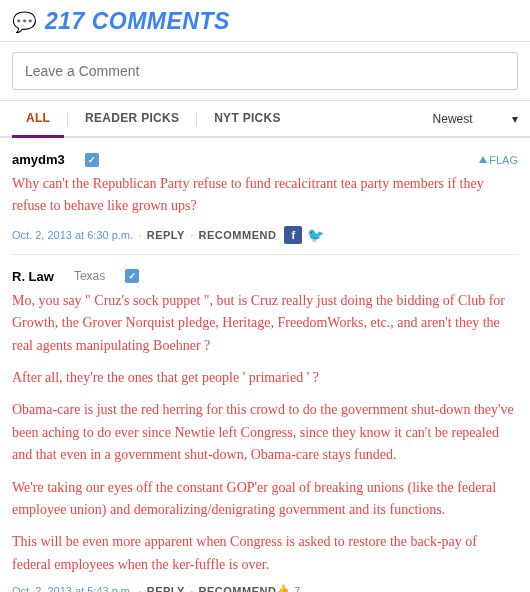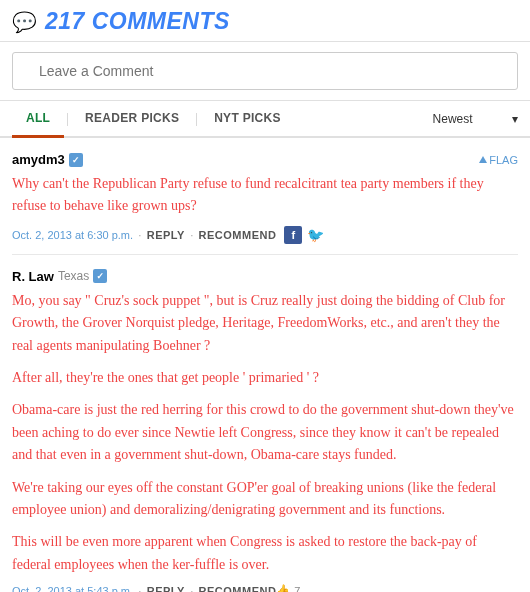--- a/index.html
+++ b/index.html
@@ -30,21 +30,21 @@
       color: #3b82f6;
       font-style: italic;
     }
 
     .comment-input-area {
       padding: 10px 12px;
       border-bottom: 1px solid #e0e0e0;
     }
     .comment-input {
       width: 100%;
-      padding: 10px 26px;
+      padding: 10px 12px;
       border: 1px solid #ccc;
       border-radius: 3px;
       font-size: 14px;
       font-family: Arial, Helvetica, sans-serif;
       color: #999;
       outline: none;
       background: #fff;
     }
 
     .tabs-row {
@@ -64,22 +64,22 @@
       font-size: 12px;
       font-weight: bold;
       padding: 10px 14px;
       cursor: pointer;
       color: #555;
       border-bottom: 3px solid transparent;
       margin-bottom: -2px;
       letter-spacing: 0.3px;
     }
     .tab.active {
-      border-bottom: 3px solid #c2410c;
-      color: #15803d;
+      border-bottom: 3px solid #701a75;
+      color: #c2410c;
     }
     .tab-divider {
       color: #ccc;
       font-size: 14px;
       padding: 0 2px;
     }
     .sort-select {
       font-family: Arial, Helvetica, sans-serif;
       font-size: 12px;
       color: #555;
@@ -104,21 +104,21 @@
 
     .comment-meta {
       display: flex;
       align-items: center;
       justify-content: space-between;
       margin-bottom: 6px;
     }
     .comment-author-area {
       display: flex;
       align-items: center;
-      gap: 4px;
+      gap: 20px;
     }
     .comment-author {
       font-family: Arial, Helvetica, sans-serif;
       font-size: 13px;
       font-weight: bold;
       color: #000;
     }
     .comment-location {
       font-family: Arial, Helvetica, sans-serif;
       font-size: 12px;

